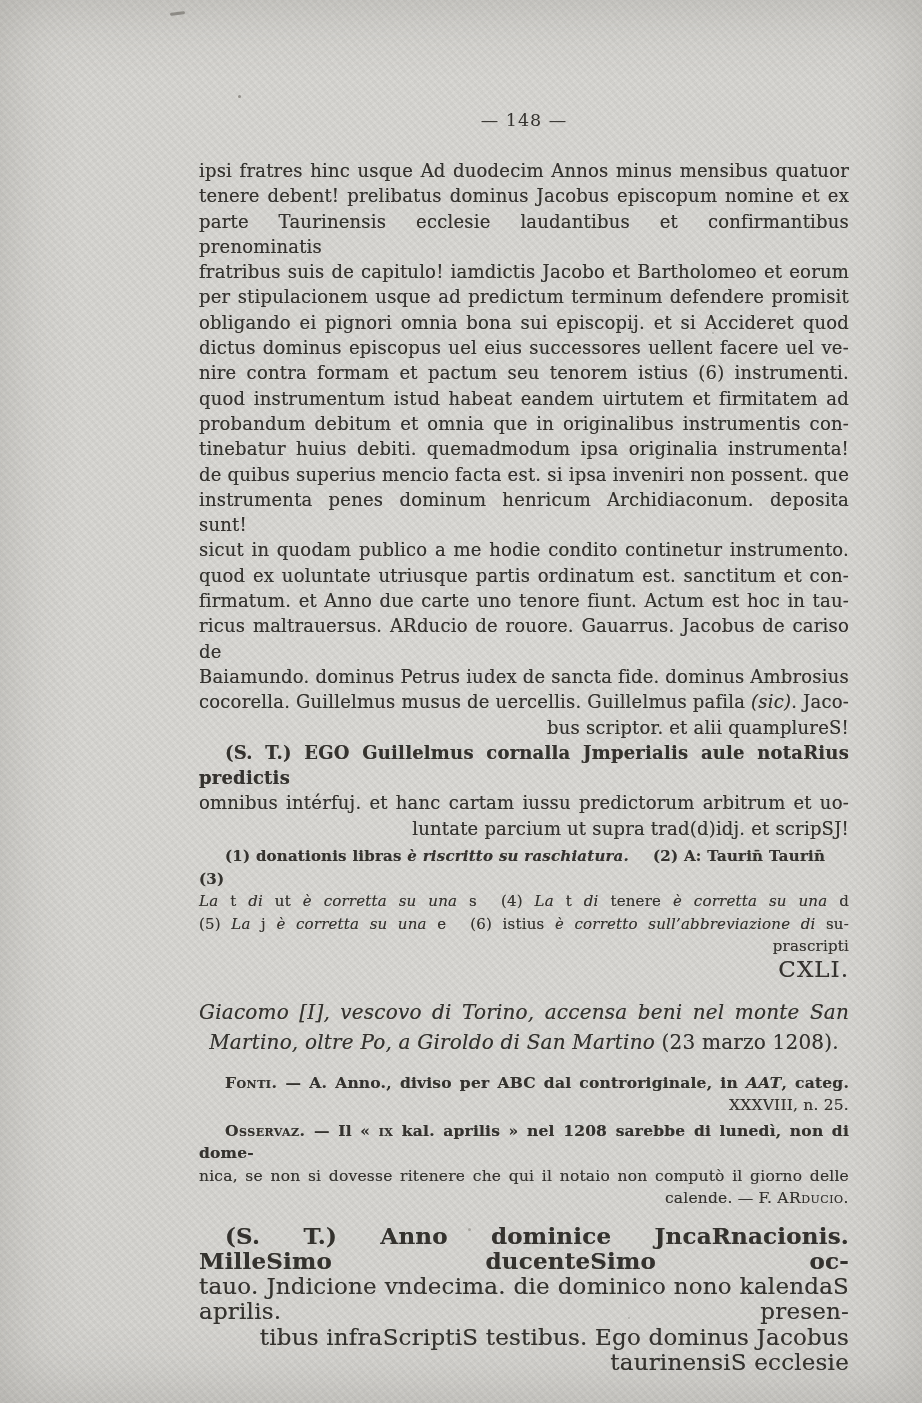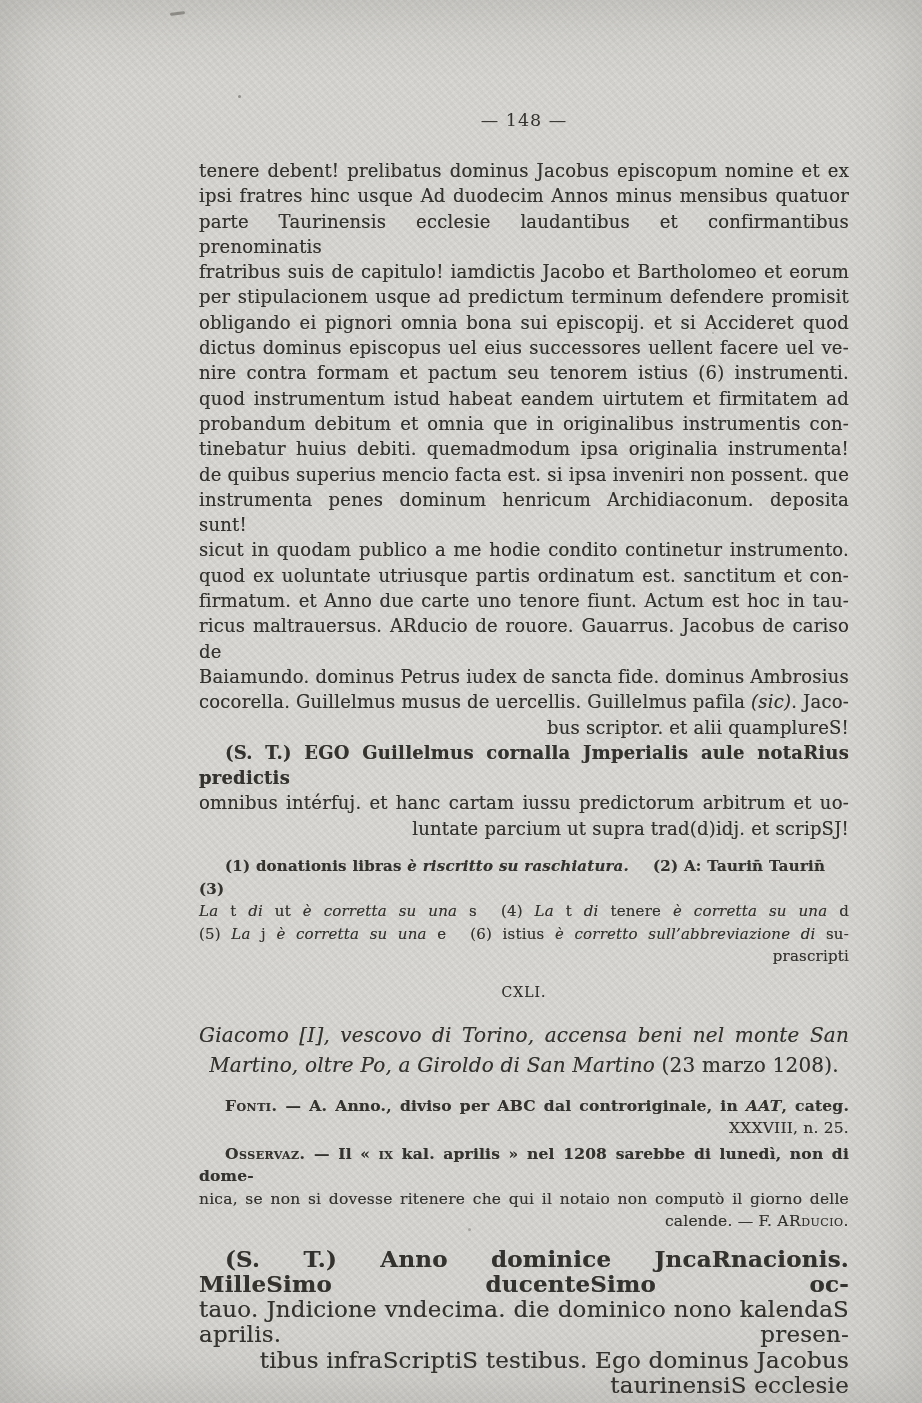--- a/index.html
+++ b/index.html
@@ -31,23 +31,23 @@
   }
   .tl{ text-align:right; white-space:normal; }
   .tl.j{ text-align:justify; text-align-last:justify; }
   .tl.c{ text-align:center; text-align-last:center; }
   .tl.ind{ text-indent:26px;font-weight:bold; }
   .s-i{ font-style:italic; }
   .s-sc{ font-variant:small-caps; letter-spacing:.5px; }
   .s-g{ display:inline-block; width:24px; }
   .para{ font-size:18px; line-height:25.3px; letter-spacing:.2px;
          text-shadow:0 0 .5px rgba(45,43,40,.55); }
-  .footnotes{ margin-top:14px; font-size:15px; line-height:22.5px; letter-spacing:.2px;
+  .footnotes{ margin-top:4px; font-size:15px; line-height:22.5px; letter-spacing:.2px;
          text-shadow:0 0 .4px rgba(45,43,40,.5); }
-  .secnum{ margin-top:13px; text-align:center; font-size:14px; line-height:23px;
+  .secnum{ text-align:right; font-size:23px; line-height:23px;
          letter-spacing:1px; text-shadow:0 0 .5px rgba(45,43,40,.55); }
   .title{ margin-top:16px; font-size:20px; line-height:30px; letter-spacing:.2px;
          text-shadow:0 0 .5px rgba(45,43,40,.55); }
   .apparatus{ font-size:15.5px; line-height:22.5px; letter-spacing:.2px;
          text-shadow:0 0 .4px rgba(45,43,40,.5); }
   .fonti{ margin-top:15px; }
   .osservaz{ margin-top:3px; }
   .final{ margin-top:13px; font-size:23px; line-height:25.5px; }
   .speck{ position:absolute; background:#6e6c66; border-radius:50%; opacity:.65; }
   .speck.dash{ border-radius:2px; transform:rotate(-8deg); }
@@ -59,22 +59,22 @@
   <div class="speck dash" style="left:170px;top:12px;width:15px;height:3px;"></div>
   <div class="speck" style="left:238px;top:95px;width:3px;height:3px;"></div>
   <div class="speck" style="left:712px;top:332px;width:2px;height:2px;opacity:.4;"></div>
   <div class="speck" style="left:468px;top:1228px;width:3px;height:3px;opacity:.45;"></div>
   <div class="speck" style="left:628px;top:1317px;width:2px;height:2px;opacity:.35;"></div>
 
   <div class="content">
     <div class="pagenum">— 148 —</div>
 
     <div class="para">
+        <div class="tl j"><span>ipsi fratres hinc usque Ad duodecim Annos minus mensibus quatuor</span></div>
         <div class="tl j"><span>tenere debent! prelibatus dominus Jacobus episcopum nomine et ex</span></div>
-        <div class="tl j"><span>ipsi fratres hinc usque Ad duodecim Annos minus mensibus quatuor</span></div>
         <div class="tl j"><span>parte Taurinensis ecclesie laudantibus et confirmantibus prenominatis</span></div>
         <div class="tl j"><span>fratribus suis de capitulo! iamdictis Jacobo et Bartholomeo et eorum</span></div>
         <div class="tl j"><span>per stipulacionem usque ad predictum terminum defendere promisit</span></div>
         <div class="tl j"><span>obligando ei pignori omnia bona sui episcopij. et si Accideret quod</span></div>
         <div class="tl j"><span>dictus dominus episcopus uel eius successores uellent facere uel ve-</span></div>
         <div class="tl j"><span>nire contra formam et pactum seu tenorem istius (6) instrumenti.</span></div>
         <div class="tl j"><span>quod instrumentum istud habeat eandem uirtutem et firmitatem ad</span></div>
         <div class="tl j"><span>probandum debitum et omnia que in originalibus instrumentis con-</span></div>
         <div class="tl j"><span>tinebatur huius debiti. quemadmodum ipsa originalia instrumenta!</span></div>
         <div class="tl j"><span>de quibus superius mencio facta est. si ipsa inveniri non possent. que</span></div>

